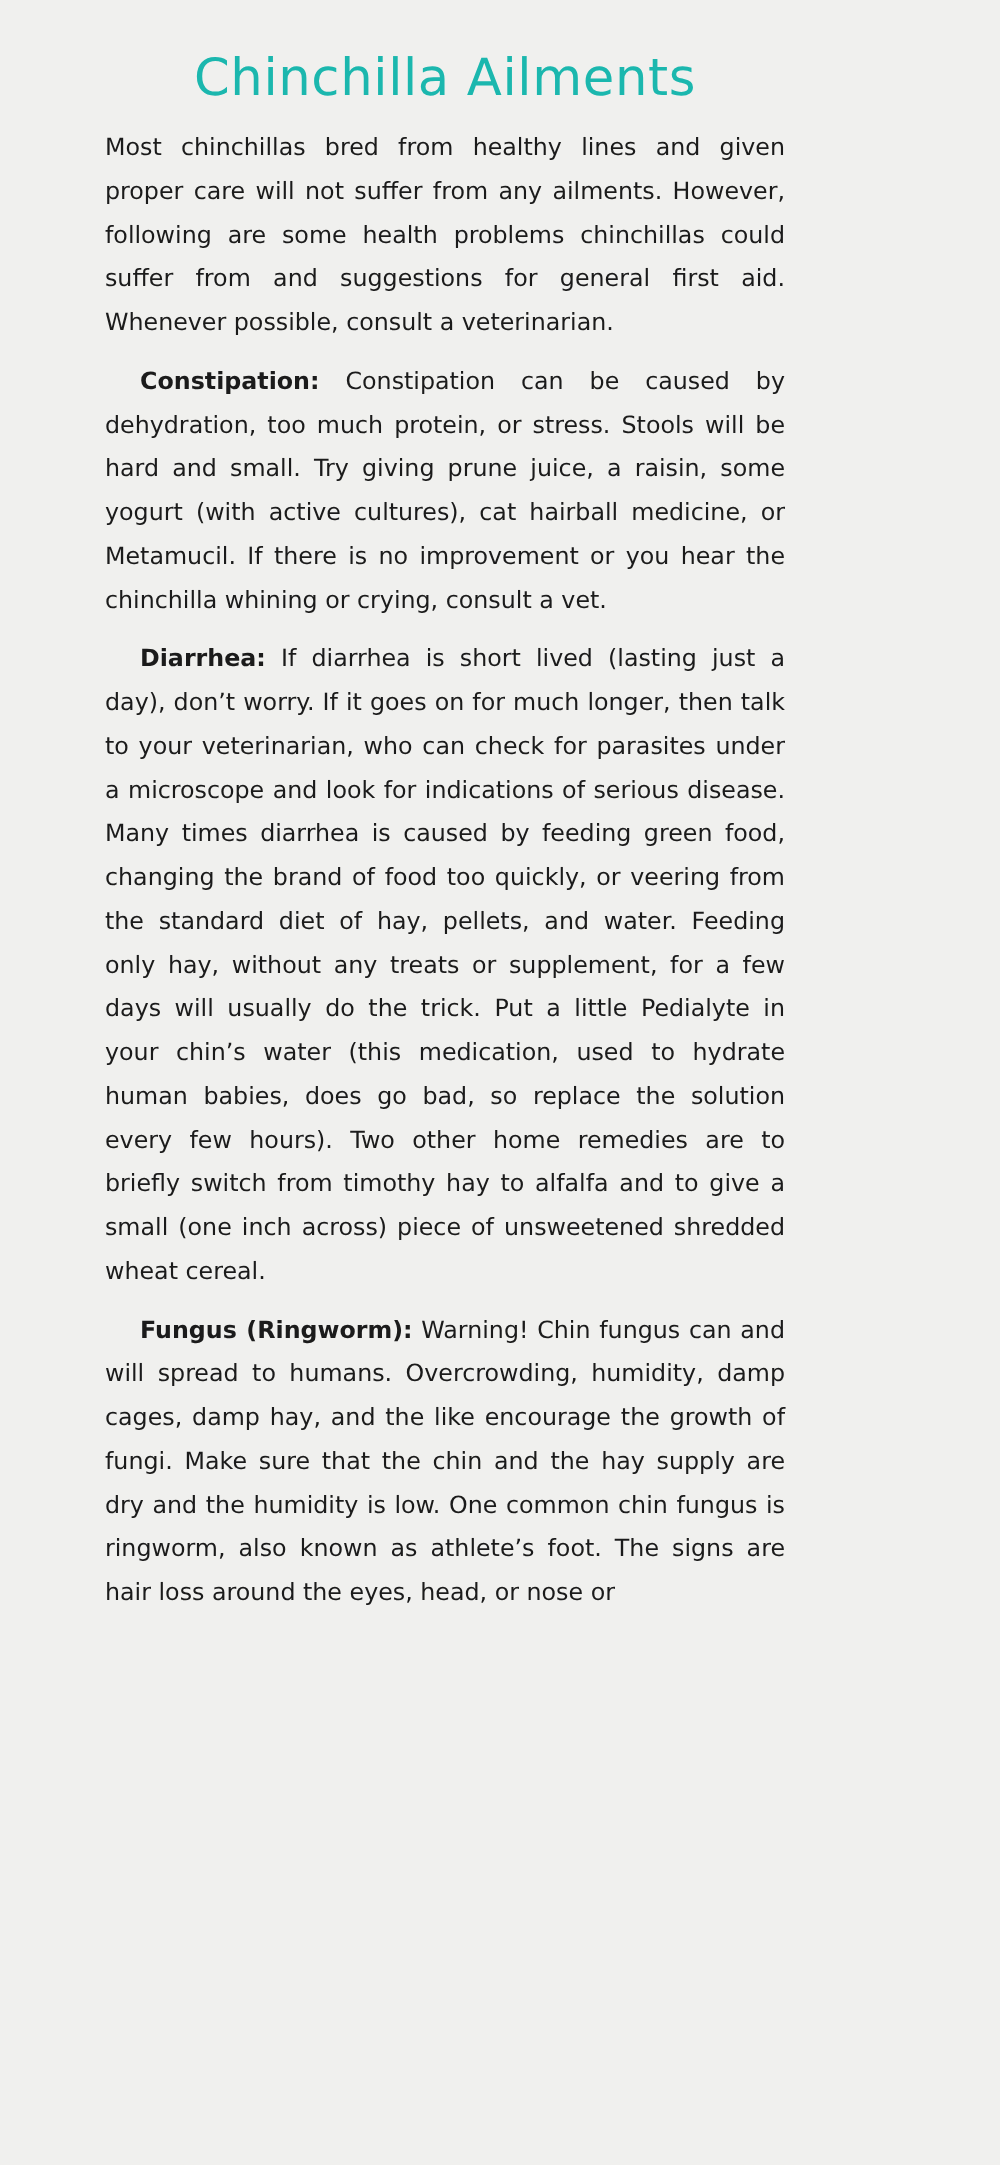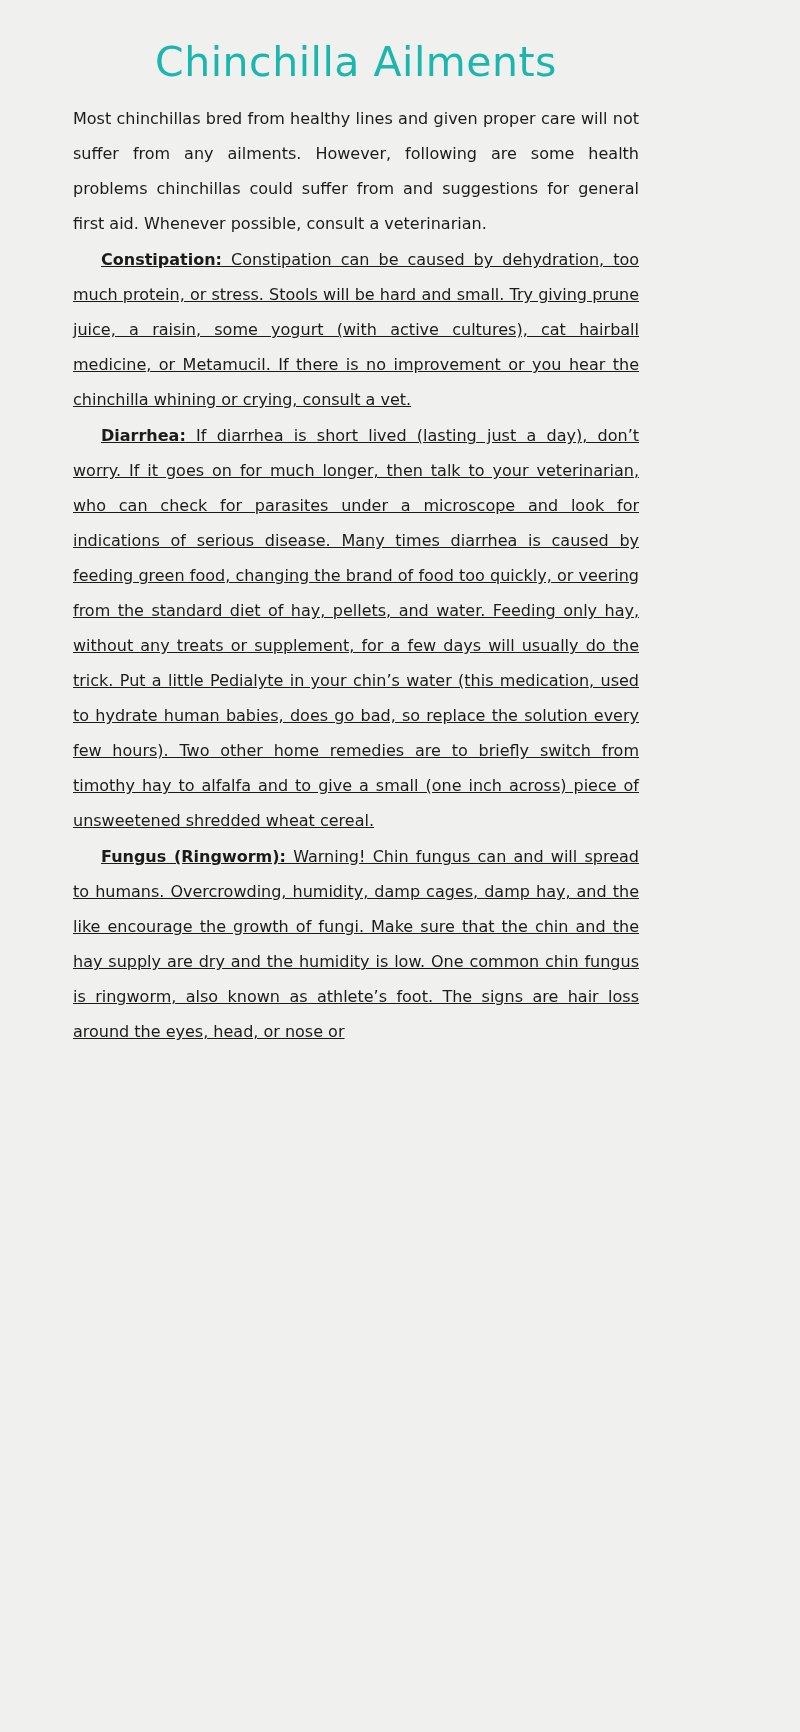--- a/index.html
+++ b/index.html
@@ -23,35 +23,34 @@
   .doc-title {
     color: #1bb7ae;
     font-size: 41px;
     font-weight: 400;
     text-align: center;
     letter-spacing: 0.5px;
     margin: 0 0 14px 0;
     line-height: 1.2;
   }
   .para {
-    font-size: 16px;
+    font-size: 19px;
     line-height: 35px;
     text-align: justify;
     text-justify: inter-word;
-    margin: 1px;
+    margin: 12px;
     color: #1b1b1b;
     -webkit-hyphens: auto;
     hyphens: auto;
   }
   .para + .para {
     text-indent: 0;
   }
   .para.indented {
     text-indent: 28px;
-    text-decoration: underline;
   }
   .term {
     font-weight: bold;
   }
   .body-text {
     font-weight: 400;
   }
 </style>
 </head>
 <body>

